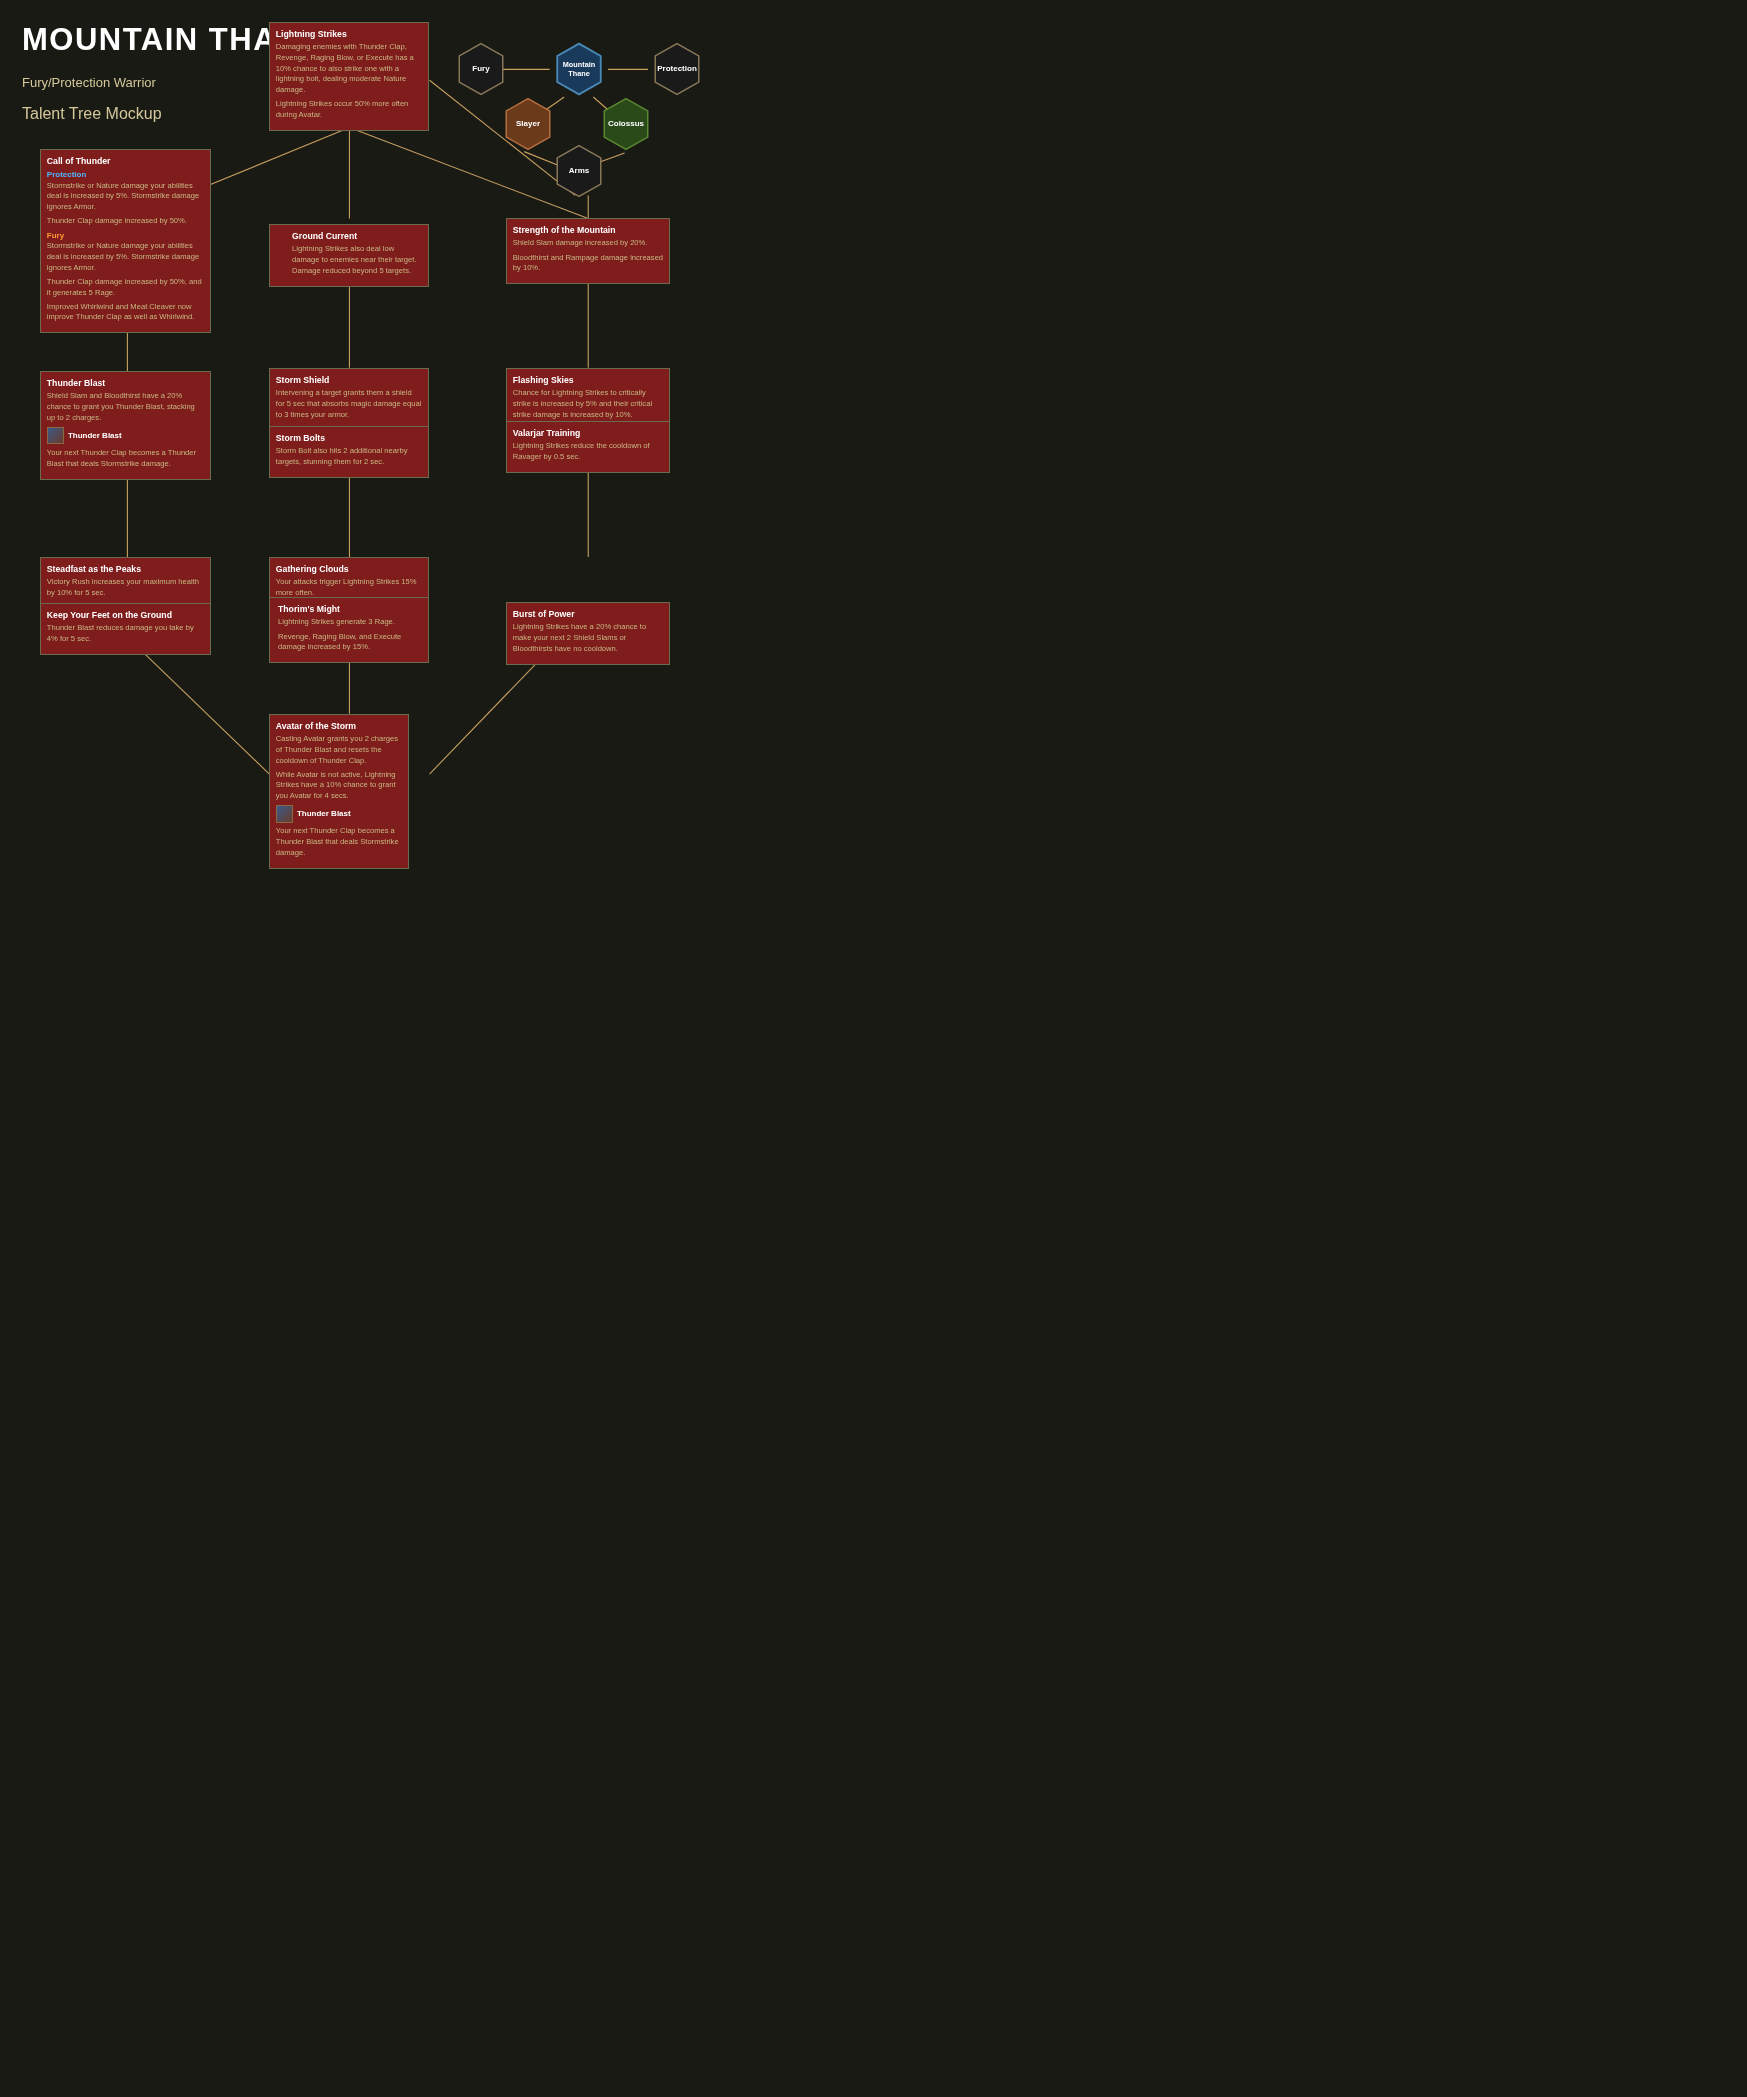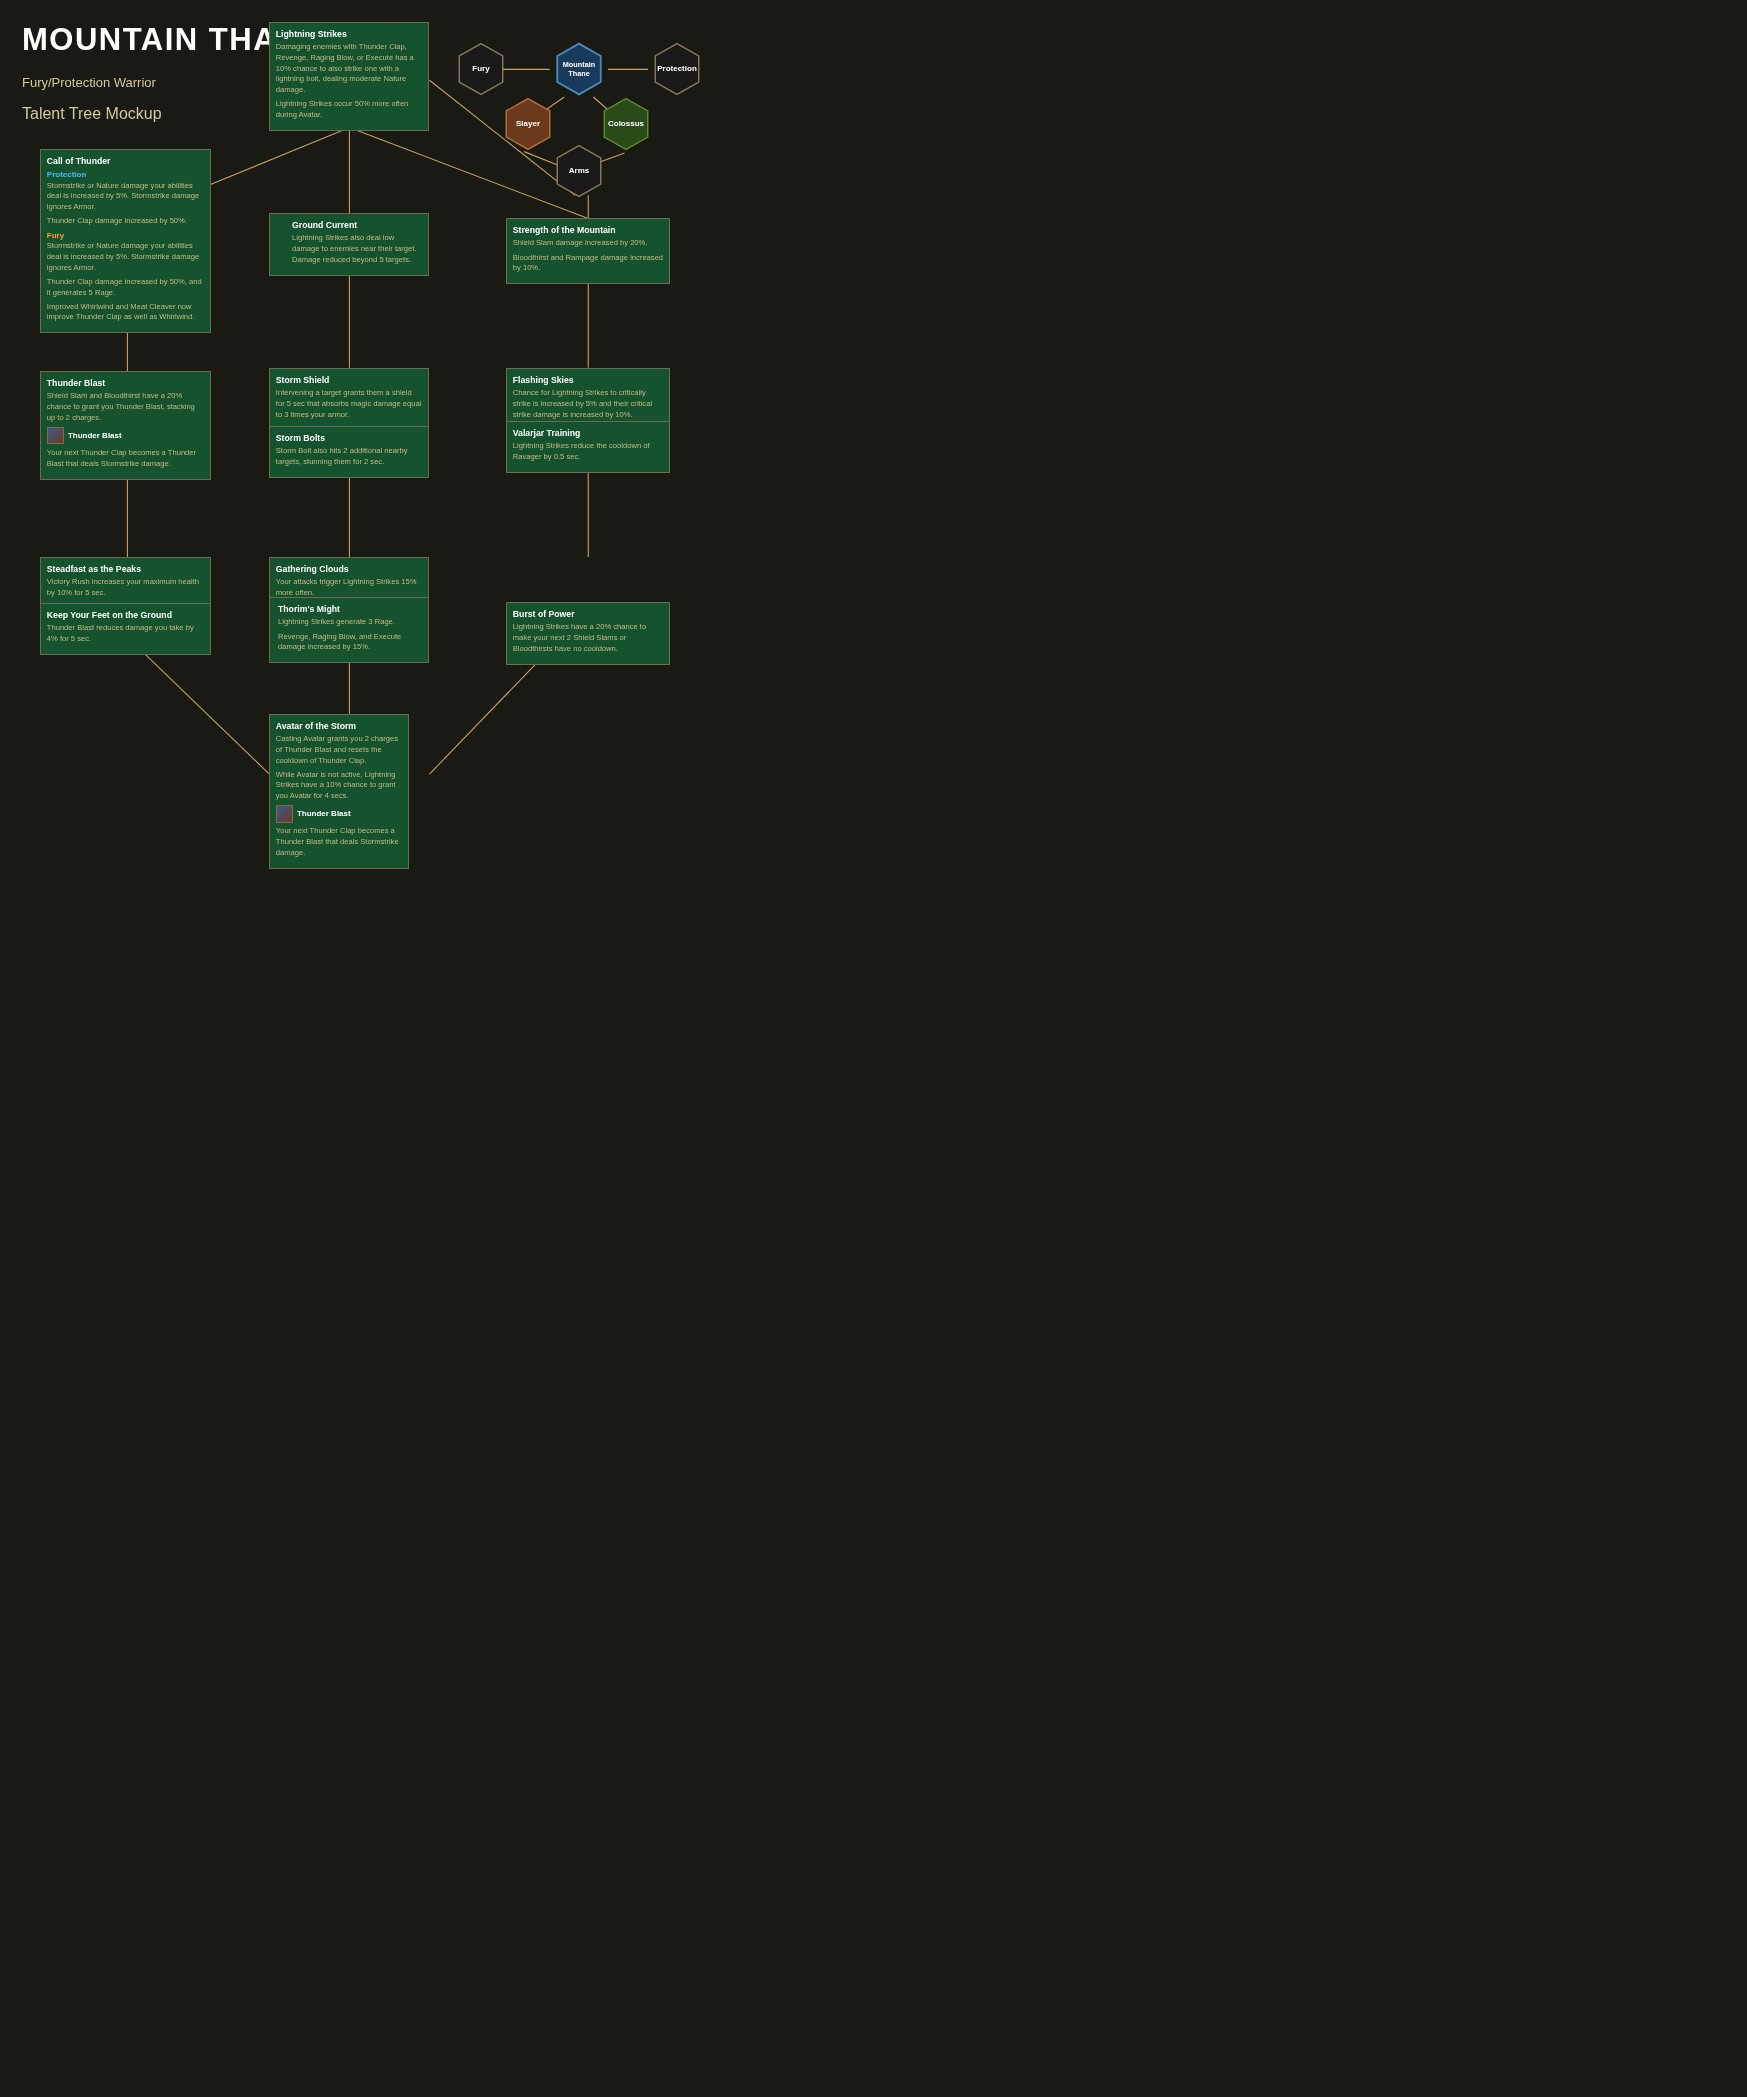--- a/index.html
+++ b/index.html
@@ -35,21 +35,21 @@
     .header h3 {
       font-size: 16px;
       color: #d4c89a;
       font-weight: normal;
       margin-top: 14.6px;
     }
 
     
     .talent-box {
       position: absolute;
-      background: #14532d;
+      background: #7f1d1d;
       border: 0.7px solid #6b6b50;
       padding: 5.8px;
       color: #d4c89a;
     }
     .talent-box .title {
       font-size: 8.7px;
       font-weight: bold;
       color: #ffffff;
       margin-bottom: 3.6px;
     }
@@ -233,21 +233,21 @@
     <div class="colored-protection">Protection</div>
     <p>Stormstrike or Nature damage your abilities deal is increased by 5%. Stormstrike damage ignores Armor.</p>
     <p>Thunder Clap damage increased by 50%.</p>
     <div class="colored-fury">Fury</div>
     <p>Stormstrike or Nature damage your abilities deal is increased by 5%. Stormstrike damage ignores Armor.</p>
     <p>Thunder Clap damage increased by 50%, and it generates 5 Rage.</p>
     <p>Improved Whirlwind and Meat Cleaver now improve Thunder Clap as well as Whirlwind.</p>
   </div>
 </div>
 
-<div class="talent-box" style="left:269px;top:213px;width:160px;padding-left:22px;">
+<div class="talent-box" style="left:269px;top:224px;width:160px;padding-left:22px;">
   <div class="title">Ground Current</div>
   <div class="desc">
     <p>Lightning Strikes also deal low damage to enemies near their target. Damage reduced beyond 5 targets.</p>
   </div>
 </div>
 
 <div class="talent-box" style="left:506px;top:218px;width:164px;">
   <div class="title">Strength of the Mountain</div>
   <div class="desc">
     <p>Shield Slam damage increased by 20%.</p>

